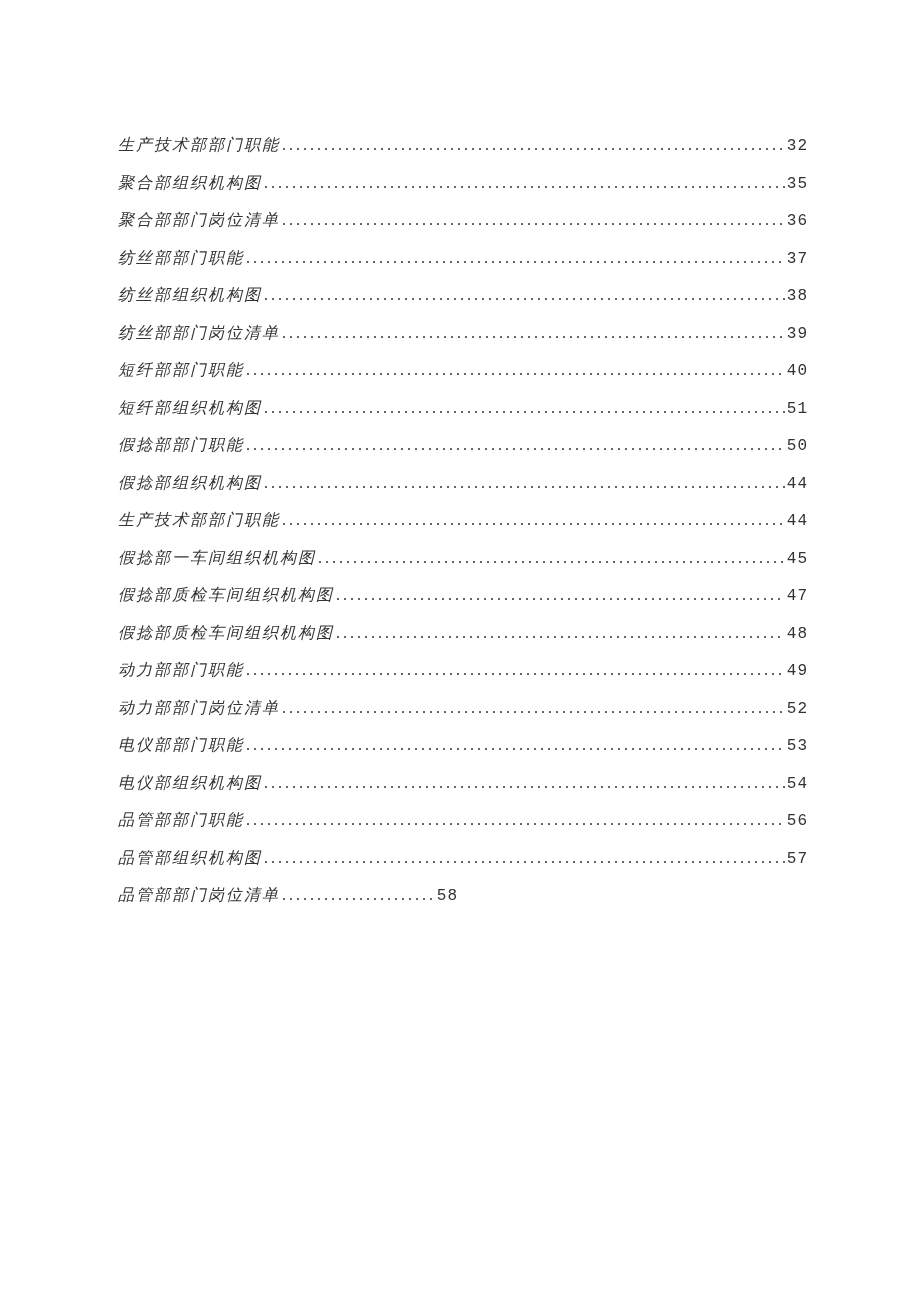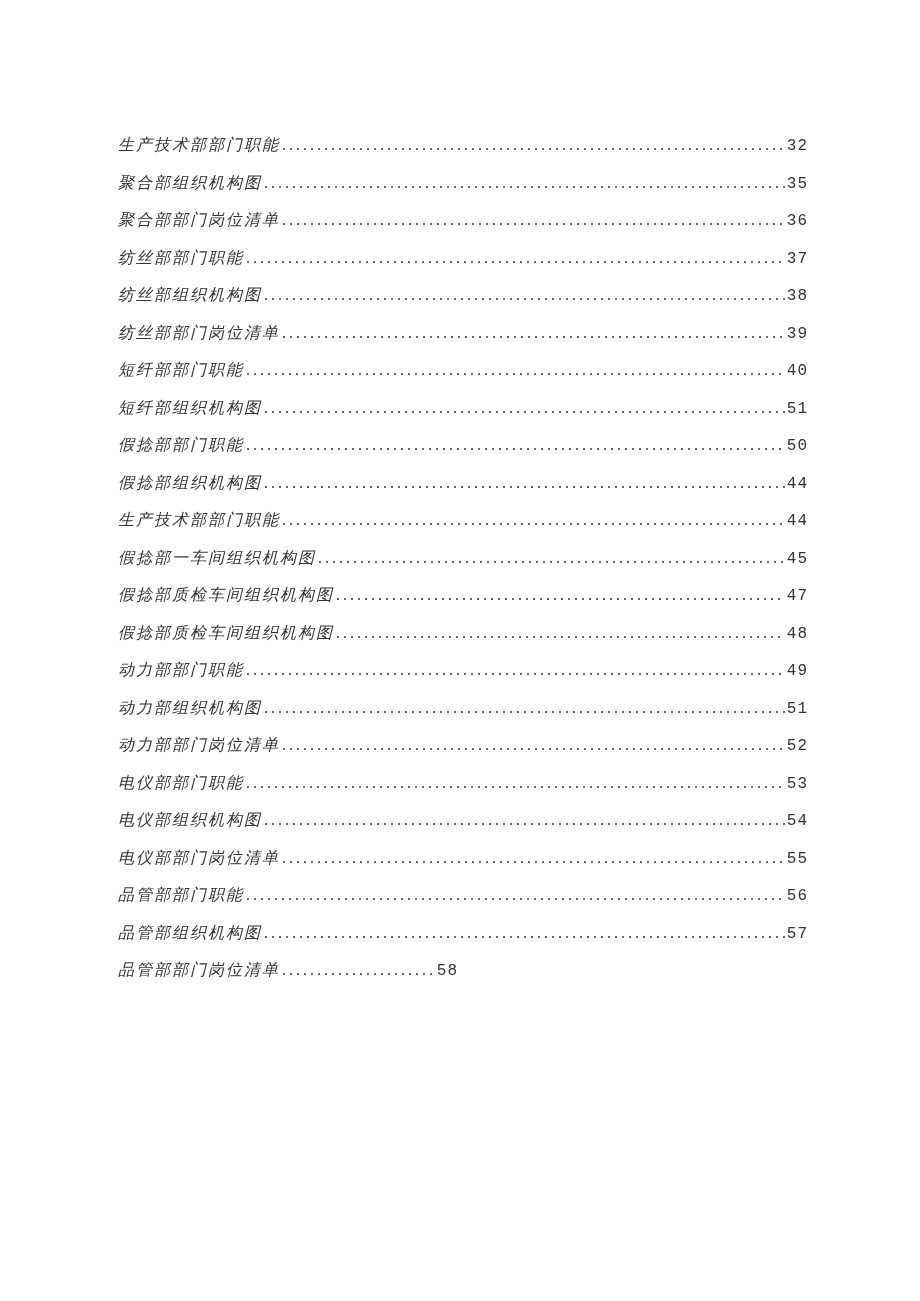--- a/index.html
+++ b/index.html
@@ -126,43 +126,33 @@
     <span class="toc-title">假捻部质检车间组织机构图</span>
     <span class="toc-dots"></span>
     <span class="toc-page">48</span>
   </div>
   <div class="toc-entry">
     <span class="toc-title">动力部部门职能</span>
     <span class="toc-dots"></span>
     <span class="toc-page">49</span>
   </div>
   <div class="toc-entry">
-    <span class="toc-title">动力部组织机构图</span>
-    <span class="toc-dots"></span>
-    <span class="toc-page">51</span>
-  </div>
-  <div class="toc-entry">
     <span class="toc-title">动力部部门岗位清单</span>
     <span class="toc-dots"></span>
     <span class="toc-page">52</span>
   </div>
   <div class="toc-entry">
     <span class="toc-title">电仪部部门职能</span>
     <span class="toc-dots"></span>
     <span class="toc-page">53</span>
   </div>
   <div class="toc-entry">
     <span class="toc-title">电仪部组织机构图</span>
     <span class="toc-dots"></span>
     <span class="toc-page">54</span>
-  </div>
-  <div class="toc-entry">
-    <span class="toc-title">电仪部部门岗位清单</span>
-    <span class="toc-dots"></span>
-    <span class="toc-page">55</span>
   </div>
   <div class="toc-entry">
     <span class="toc-title">品管部部门职能</span>
     <span class="toc-dots"></span>
     <span class="toc-page">56</span>
   </div>
   <div class="toc-entry">
     <span class="toc-title">品管部组织机构图</span>
     <span class="toc-dots"></span>
     <span class="toc-page">57</span>

